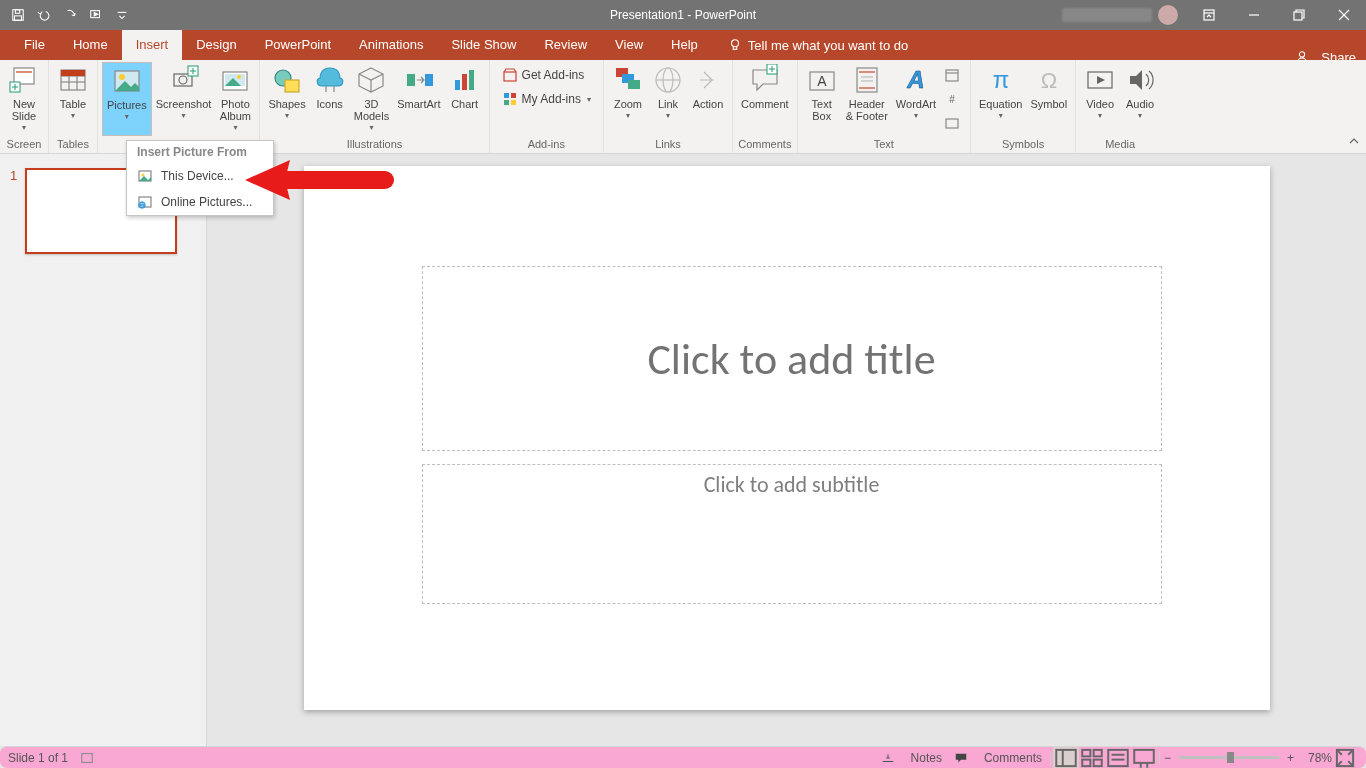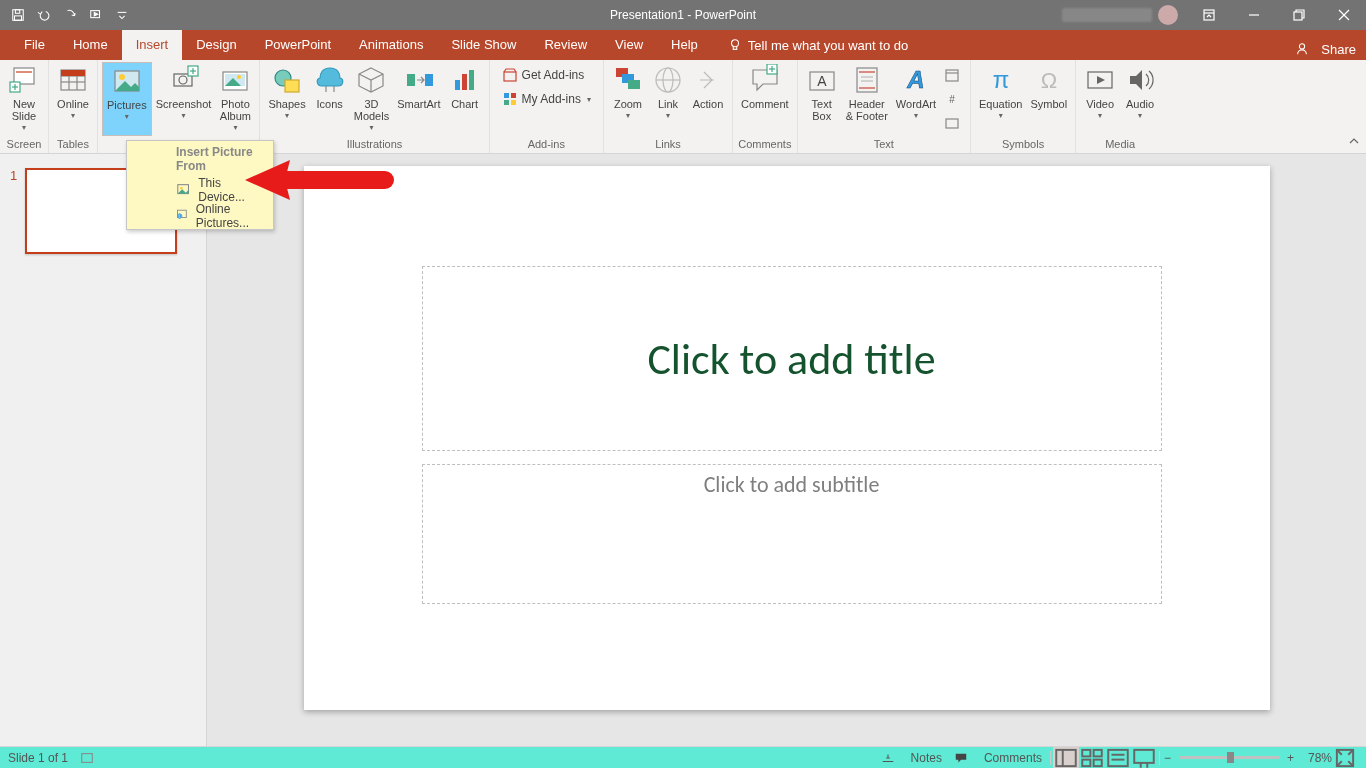--- a/index.html
+++ b/index.html
@@ -17,61 +17,61 @@
 .user-area { display:flex; align-items:center; gap:6px; padding-right:8px; height:100%;}
 .user-blur { width:90px; height:14px; background:rgba(255,255,255,0.15); border-radius:2px; filter:blur(1px);}
 .avatar { width:20px; height:20px; border-radius:50%; background:#caa; }
 
 
 .tabs { height: 30px; background: #b7472a; display: flex; align-items: flex-end; color: #fff; font-size: 13px; padding-left: 10px; position: relative; }
 .tab { padding: 0 14px; height: 30px; line-height: 30px; cursor: pointer; }
 .tab.active { background: #f3f2f1; color: #b7472a; }
 .tellme { display: flex; align-items: center; gap: 6px; color: #fff; height: 30px; padding: 0 10px; margin-left: 6px; }
 .tellme svg { width: 14px; height: 14px; }
-.share { position: absolute; right: 10px; top: 4px; height: 30px; display: flex; align-items: center; gap: 12px; color: #fff; }
+.share { position: absolute; right: 10px; top: 12px; height: 30px; display: flex; align-items: center; gap: 12px; color: #fff; }
 
 
 .ribbon { height: 94px; background: #f3f2f1; border-bottom: 1px solid #d5d5d5; display: flex; font-size: 11px; color: #444; position: relative; }
 .group { display: flex; flex-direction: column; align-items: center; padding: 2px 4px 0 4px; border-right: 1px solid #e1e1e1; }
 .group-row { display: flex; align-items: flex-start; flex: 1; }
 .group-label { font-size: 11px; color: #666; height: 16px; line-height: 14px; text-align: center; width: 100%; }
 .rbtn { display: flex; flex-direction: column; align-items: center; justify-content: flex-start; padding: 2px 4px; min-width: 38px; text-align: center; line-height: 12px; gap: 2px; height: 74px; cursor:pointer;}
 .rbtn .ic { width: 32px; height: 32px; display: flex; align-items: center; justify-content: center; }
 .rbtn .lbl { font-size: 11px; color: #444; }
 .rbtn.active { background: #7dd3fc; border: 1px solid #c8bdb9; }
 .rbtn .arrow { font-size: 8px; color: #666; margin-top: -2px;}
 .small-stack { display: flex; flex-direction: column; justify-content: flex-start; gap: 2px; padding: 2px 4px; height: 74px; }
 .small-btn { display: flex; align-items: center; gap: 4px; font-size: 12px; color: #444; height: 22px; padding: 0 4px; cursor:pointer;}
 .small-btn .sic { width: 16px; height: 16px; display:flex; align-items:center; justify-content:center; }
 .disabled { color: #b0b0b0; }
 .collapse-btn { position: absolute; right: 6px; bottom: 4px; font-size: 10px; color: #666; }
 
 
-.dropdown { position: absolute; left: 126px; top: 140px; width: 148px; background: #fef9c3; border: 1px solid #c6c6c6; box-shadow: 1px 2px 4px rgba(0,0,0,0.2); z-index: 50; font-size: 12px; padding-left: 39px; }
+.dropdown { position: absolute; left: 126px; top: 140px; width: 148px; background: #ffffff; border: 1px solid #c6c6c6; box-shadow: 1px 2px 4px rgba(0,0,0,0.2); z-index: 50; font-size: 12px; }
 .dd-header { padding: 4px 10px; color: #888; font-weight: bold; font-size: 12px; }
 .dd-item { display: flex; align-items: center; gap: 8px; padding: 4px 10px; height: 26px; color: #444; cursor:pointer;}
 .dd-item .dic { width: 16px; height: 16px; }
 
 
 .arrow-annot { position: absolute; left: 245px; top: 155px; z-index: 60; }
 
 
 .main { position: absolute; top: 154px; bottom: 22px; left: 0; right: 0; display: flex; }
 .thumbs { width: 207px; background: #f0f0f0; border-right: 1px solid #d5d5d5; padding: 14px 10px; }
 .thumb-wrap { display: flex; gap: 8px; }
 .thumb-num { color: #b7472a; font-size: 13px; }
 .thumb { width: 152px; height: 86px; background: #fff; border: 2px solid #c43e1c; box-shadow: 0 1px 2px rgba(0,0,0,0.2); }
 .canvas-area { flex: 1; background: #e6e6e6; display: flex; align-items: flex-start; justify-content: center; padding-top: 12px; overflow: hidden; }
 .slide { width: 966px; height: 544px; background: #fff; box-shadow: 0 2px 6px rgba(0,0,0,0.3); position: relative; }
 .ph { position: absolute; border: 1px dashed #bfbfbf; display: flex; align-items: center; justify-content: center; color: #888; }
-.ph-title { left: 118px; top: 100px; width: 740px; height: 185px; font-size: 44px; color: #14532d; font-family: Calibri, sans-serif; }
+.ph-title { left: 118px; top: 100px; width: 740px; height: 185px; font-size: 44px; color: #737373; font-family: Calibri, sans-serif; }
 .ph-sub { left: 118px; top: 298px; width: 740px; height: 140px; font-size: 22px; color: #7f7f7f; font-family: Calibri, sans-serif; align-items: flex-start; padding-top: 6px; }
 
 
-.status { position: absolute; bottom: 0; left: 0; right: 0; height: 22px; background: #5eead4; border-top: 1px solid #d5d5d5; display: flex; align-items: center; font-size: 12px; color: #555; padding: 0 8px; }
+.status { position: absolute; bottom: 0; left: 0; right: 0; height: 22px; background: #f9a8d4; border-top: 1px solid #d5d5d5; display: flex; align-items: center; font-size: 12px; color: #555; padding: 0 8px; border-radius: 7px; }
 .status .spacer { flex: 1; }
 .sbtn { display: flex; align-items: center; gap: 16px; padding: 0 6px; height: 100%; cursor:pointer;}
 .sbtn svg { width: 14px; height: 14px; }
 .zoom-slider { width: 100px; height: 3px; background: #c0c0c0; position: relative; margin: 0 6px; }
 .zoom-slider .knob { position: absolute; left: 48px; top: -4px; width: 7px; height: 11px; background: #888; }
 .view-btn { width: 26px; height: 22px; display:flex; align-items:center; justify-content:center; }
 .view-btn.active { background: #d9d0cd; }
 .sep { width:1px; height:14px; background:#ccc; margin:0 2px;}
 
 svg { fill: none; stroke: currentColor; stroke-width: 1.2; }
@@ -199,21 +199,21 @@
         <div class="ic">
             <svg viewBox="0 0 32 32">
               <rect x="4" y="6" width="24" height="20" stroke="#888"></rect>
               <line x1="4" y1="12" x2="28" y2="12" stroke="#888"></line>
               <line x1="4" y1="18" x2="28" y2="18" stroke="#888"></line>
               <line x1="12" y1="6" x2="12" y2="26" stroke="#888"></line>
               <line x1="20" y1="6" x2="20" y2="26" stroke="#888"></line>
               <rect x="4" y="6" width="24" height="6" fill="#c43e1c" stroke="none"></rect>
             </svg>
           </div>
-        <div class="lbl">Online</div>
+        <div class="lbl">Table</div>
         <div class="arrow">▾</div>
       </div>
     </div>
     <div class="group-label">Tables</div>
   </div>
 
   <div class="group">
     <div class="group-row">
       <div class="rbtn active">
         <div class="ic">

